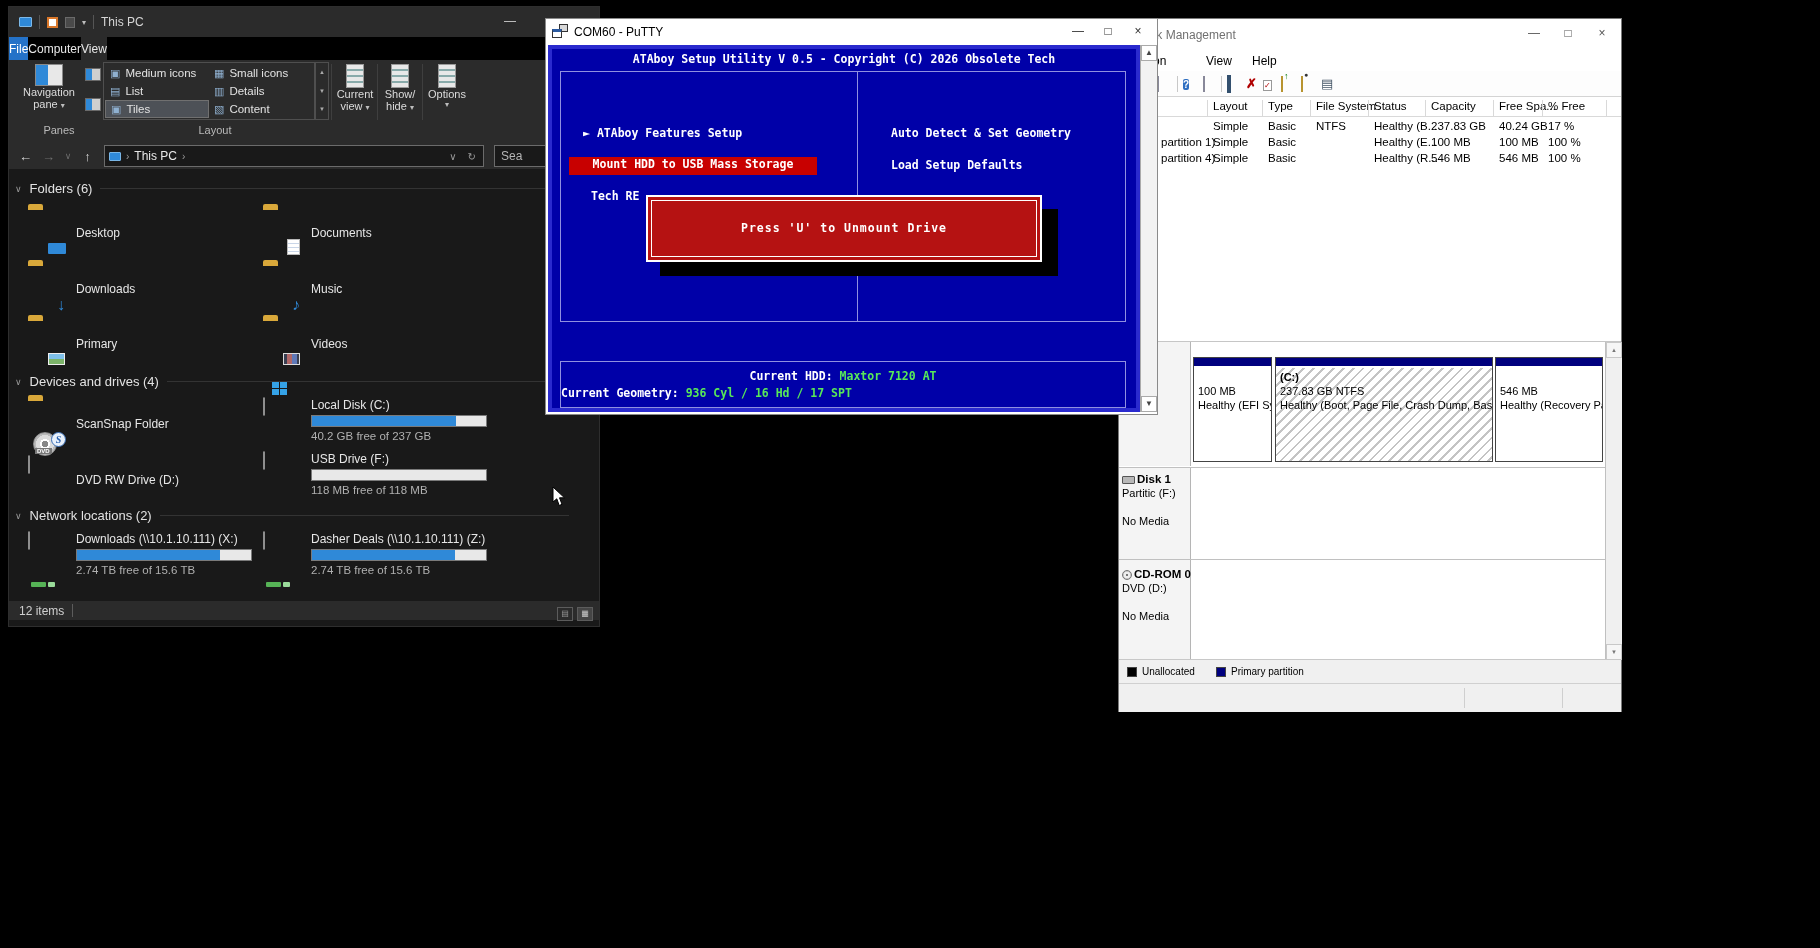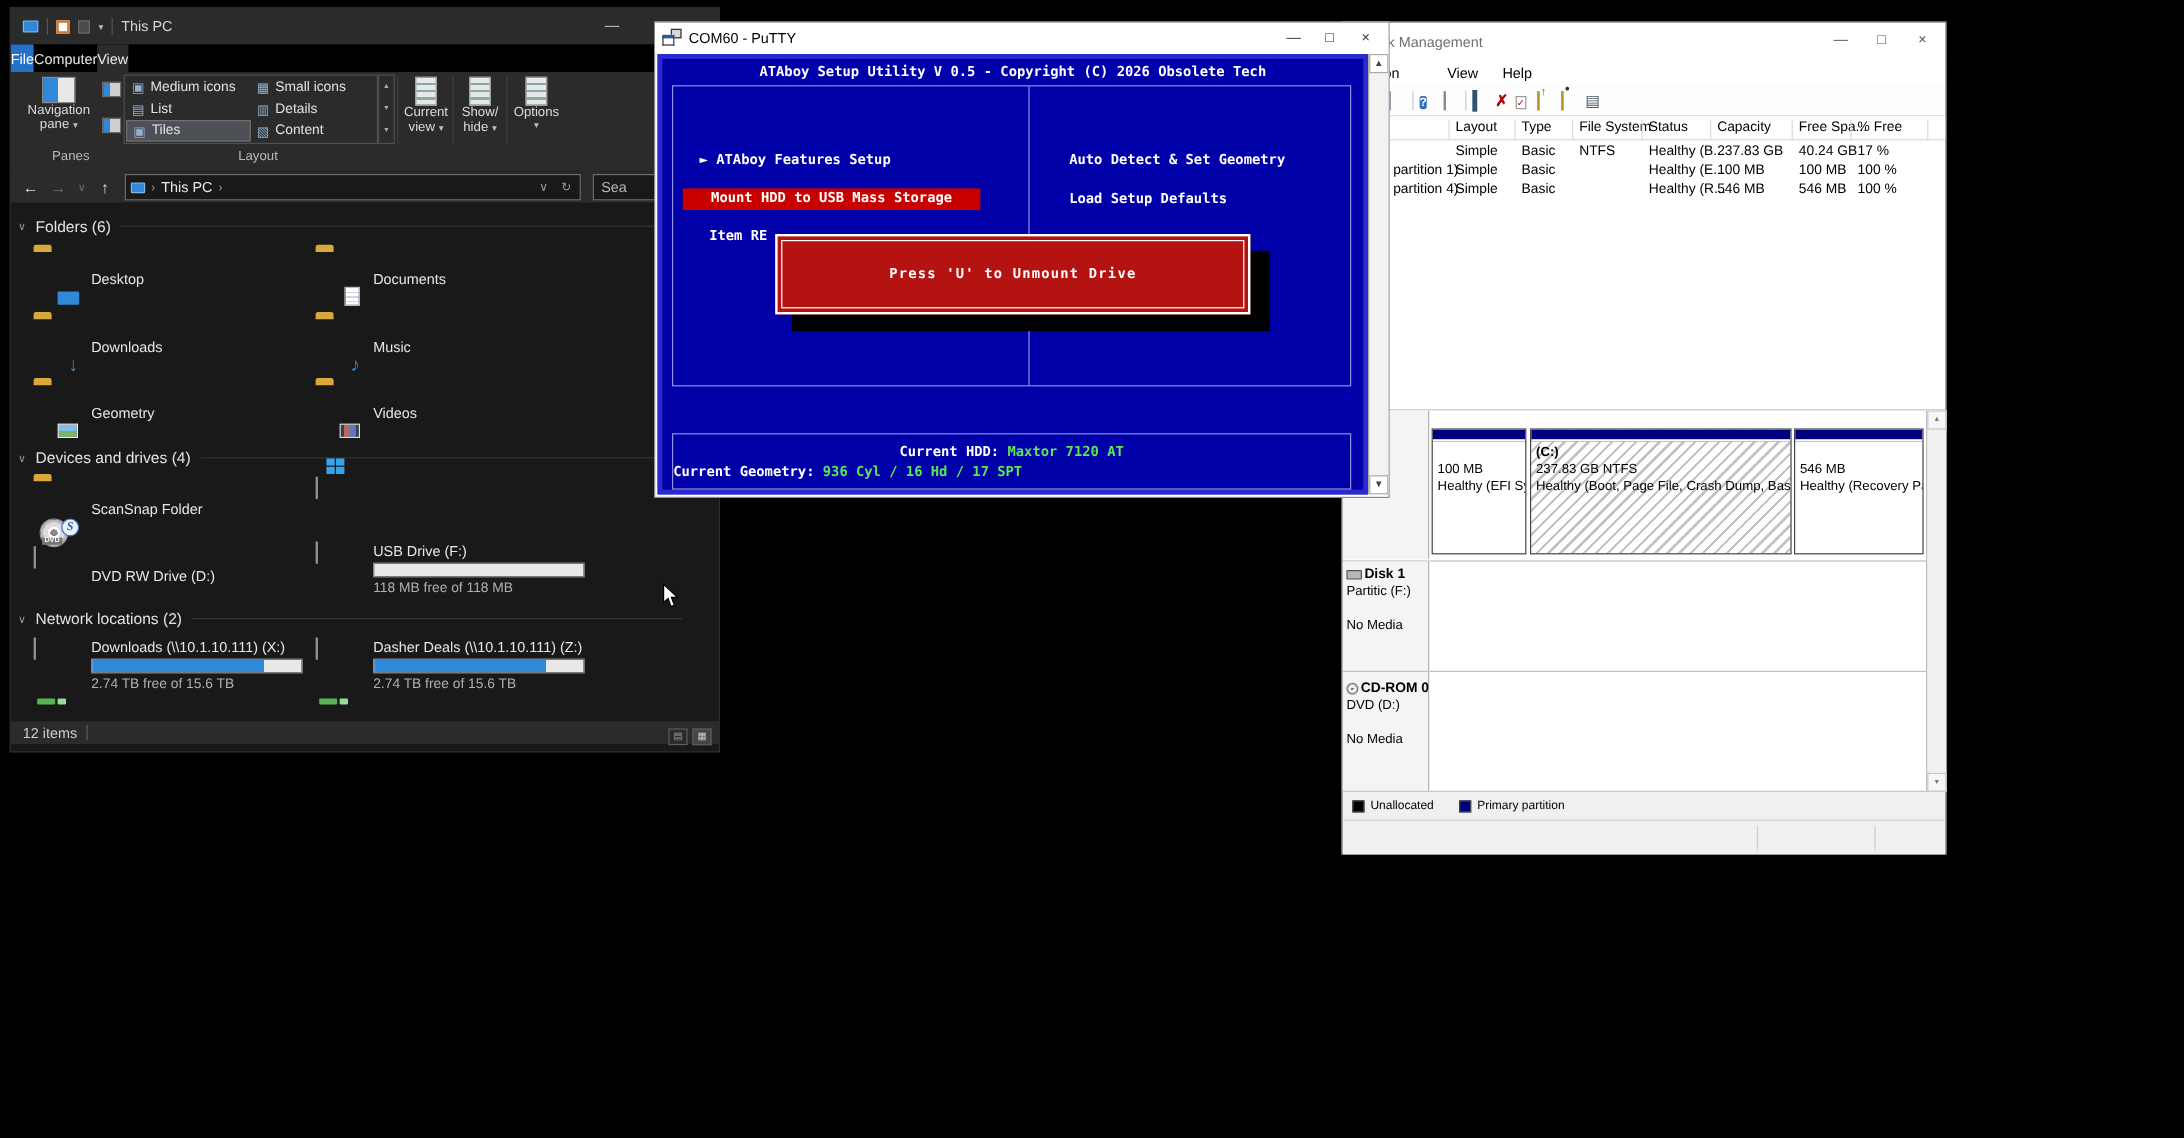--- a/index.html
+++ b/index.html
@@ -253,21 +253,21 @@
       <div class="tile" style="left:19px;top:96px">
         <span class="t-icon"><span class="fold"></span><span class="fov ov-glyph">↓</span></span>
         <span class="t-body t-label-c">Downloads</span>
       </div>
       <div class="tile" style="left:254px;top:96px">
         <span class="t-icon"><span class="fold"></span><span class="fov ov-glyph">♪</span></span>
         <span class="t-body t-label-c">Music</span>
       </div>
       <div class="tile" style="left:19px;top:151px">
         <span class="t-icon"><span class="fold"></span><span class="fov ov-pic"></span></span>
-        <span class="t-body t-label-c">Geometry</span>
+        <span class="t-body t-label-c">Primary</span>
       </div>
       <div class="tile" style="left:254px;top:151px">
         <span class="t-icon"><span class="fold"></span><span class="fov ov-vid"></span></span>
         <span class="t-body t-label-c">Videos</span>
       </div>
 
       <div class="sec-h" style="top:205px">
         <span class="chev">∨</span>
         <span>Devices and drives (4)</span>
       </div>
@@ -276,20 +276,27 @@
         <span class="t-body t-label-c">ScanSnap Folder</span>
       </div>
       <div class="tile" style="left:254px;top:229px">
         <span class="t-icon">
           <span class="drv"><span class="winlogo">
                 <i></i>
                 <i></i>
                 <i></i>
                 <i></i>
               </span></span>
+        </span>
+        <span class="t-body">
+          <span style="display:block;white-space:nowrap">Local Disk (C:)</span>
+          <span class="bar" style="display:block">
+              <span class="bar-fill" style="display: block; width: 83%;"></span>
+            </span>
+          <span class="t-free" style="display:block">40.2 GB free of 237 GB</span>
         </span>
       </div>
       <div class="tile" style="left:19px;top:287px">
         <span class="t-icon">
           <span class="drv" style="margin-top:26px"><span class="disc"></span><span class="dvdtag">DVD</span></span>
         </span>
         <span class="t-body t-label-c">DVD RW Drive (D:)</span>
       </div>
       <div class="tile" style="left:254px;top:283px">
         <span class="t-icon"><span class="drv"></span></span>
@@ -479,21 +486,21 @@
         <span class="pt-btn">×</span>
       </span>
     </div>
     <div class="pt-screen">
       <div class="scr">
         <div class="t" style="left:0;right:0;top:3px;text-align:center">ATAboy Setup Utility V 0.5 - Copyright (C) 2026 Obsolete Tech</div>
         <div class="tbox" style="left:8px;top:22px;width:566px;height:251px">
           <div style="position:absolute;left:296px;top:0;bottom:0;width:1px;background:#9090e0"></div>
           <div class="t" style="left:22px;top:54px"><span>►</span>&nbsp;<span>ATAboy Features Setup</span></div>
           <div class="mount t">Mount HDD to USB Mass Storage</div>
-          <div class="t" style="left:30px;top:117px">Item RE</div>
+          <div class="t" style="left:30px;top:117px">Tech RE</div>
           <div class="t" style="left:330px;top:54px">Auto Detect &amp; Set Geometry</div>
           <div class="t" style="left:330px;top:86px">Load Setup Defaults</div>
         </div>
         <div class="shadow"></div>
         <div class="popup">
           <div class="inner"><span>Press 'U' to Unmount Drive</span></div>
         </div>
         <div class="tbox" style="left:8px;top:312px;width:566px;height:47px">
           <div class="t" style="left:0;right:0;top:7px;text-align:center"><span>Current HDD:</span> <span class="grn">Maxtor 7120 AT</span></div>
           <div class="t" style="left:0;right:0;top:24px;text-align:left"><span>Current Geometry:</span> <span class="grn">936 Cyl / 16 Hd / 17 SPT</span></div>

